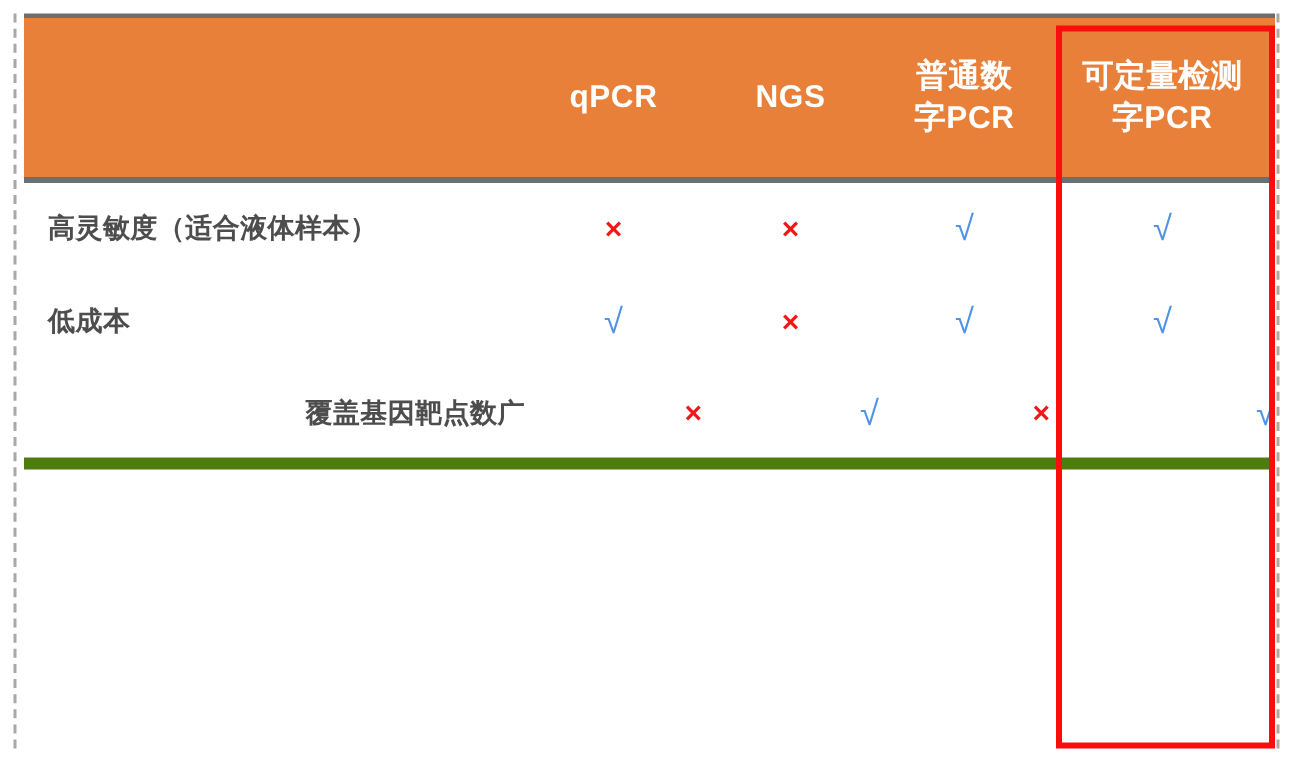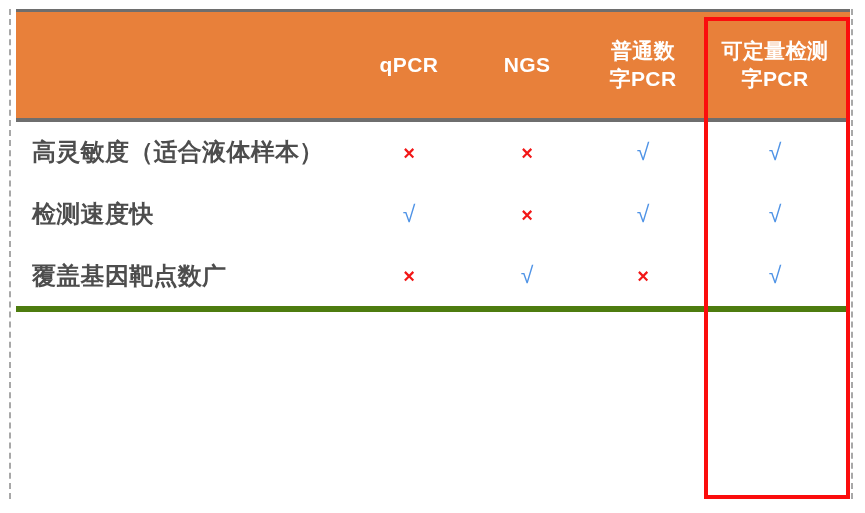--- a/index.html
+++ b/index.html
@@ -67,28 +67,29 @@
   tbody tr {
     height: 63px;
   }
   tbody td {
     padding: 0;
     vertical-align: middle;
     background: #ffffff;
     border: none;
   }
   tbody tr:last-child td {
-    border-bottom: 6px solid #4d7c0f;
+    border-bottom: 8px solid #4d7c0f;
+    text-align: right;
   }
 
   td.row-label {
     text-align: left;
     padding-left: 16px;
     color: #4d4d4d;
-    font-size: 24px;
+    font-size: 18px;
     font-weight: bold;
     letter-spacing: 0.3px;
     white-space: nowrap;
   }
 
   td.mark {
     text-align: center;
     font-size: 21px;
     font-weight: bold;
     line-height: 1;
@@ -141,21 +142,21 @@
 
     <tbody>
       <tr>
         <td class="row-label">高灵敏度（适合液体样本）</td>
         <td class="mark"><span class="m-no">×</span></td>
         <td class="mark"><span class="m-no">×</span></td>
         <td class="mark"><span class="m-yes">√</span></td>
         <td class="mark"><span class="m-yes">√</span></td>
       </tr>
       <tr>
-        <td class="row-label">检测速度快</td>
+        <td class="row-label">低成本</td>
         <td class="mark"><span class="m-yes">√</span></td>
         <td class="mark"><span class="m-no">×</span></td>
         <td class="mark"><span class="m-yes">√</span></td>
         <td class="mark"><span class="m-yes">√</span></td>
       </tr>
       <tr>
         <td class="row-label">覆盖基因靶点数广</td>
         <td class="mark"><span class="m-no">×</span></td>
         <td class="mark"><span class="m-yes">√</span></td>
         <td class="mark"><span class="m-no">×</span></td>

